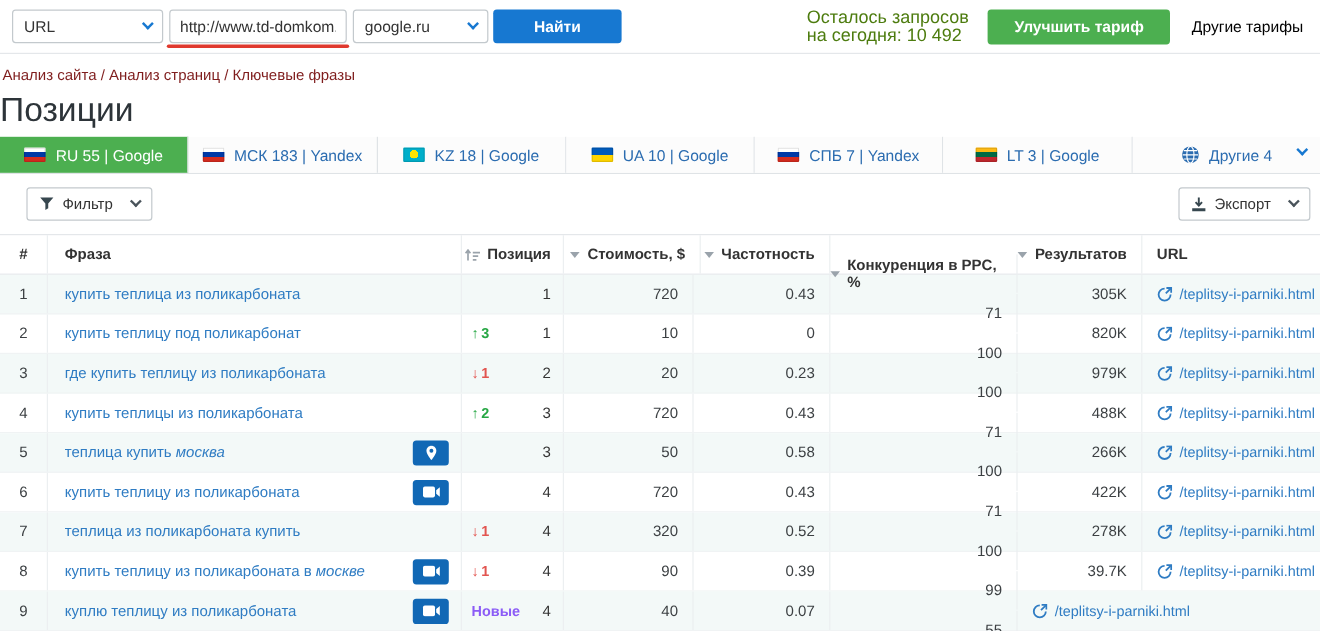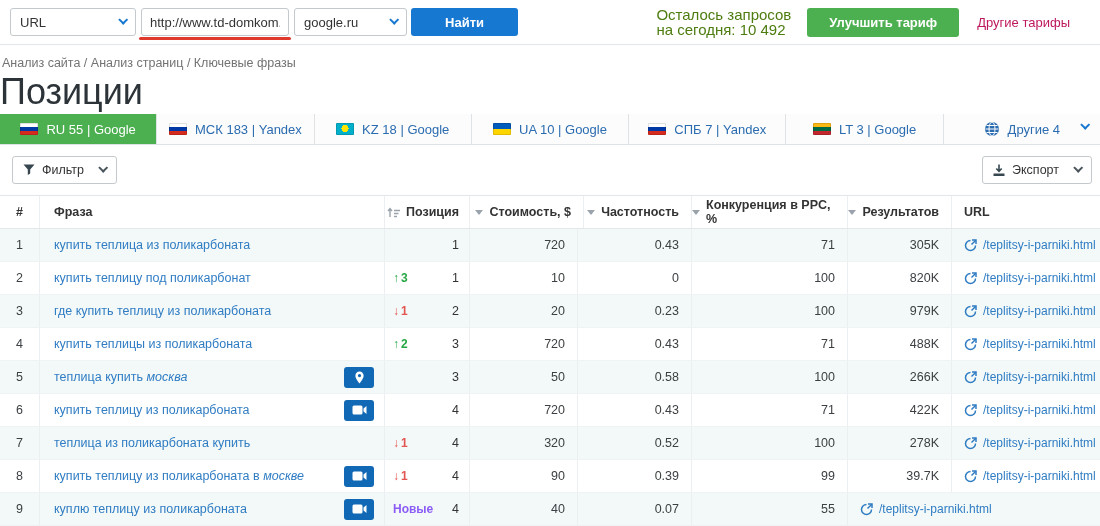--- a/index.html
+++ b/index.html
@@ -14,57 +14,57 @@
   .chev.dark { border-color:#4a545b; }
   .sel-type { width:126px; margin-right:5px; }
   .sel-engine { width:113px; margin:0 4px 0 5px;align-items:center; }
   .url-wrap { position:relative; }
   .url-input { width:148px; padding:0 8px; font-size:13px; outline:none; }
   .red-underline { position:absolute; left:-2px; right:-2px; bottom:-4px; height:3px; background:#e0392e; border-radius:2px; }
   .btn-search { width:107px; height:28px; background:#1778d1; color:#fff; border:none; border-radius:3px; font-size:13px; font-weight:bold; cursor:pointer; font-family:inherit; }
   .topbar-right { margin-left:auto; display:flex; align-items:center; }
   .quota { text-align:left; font-size:15px; color:#4d7c0f; line-height:15px; }
   .btn-upgrade { margin-left:16px; height:29px; padding:0 22px; background:#4caf50; color:#fff; border:none; border-radius:3px; font-size:13px; font-weight:bold; cursor:pointer; font-family:inherit; }
-  .link-plans { margin-left:18px; margin-right:22px; color:#be185d; font-size:13px; text-decoration:none; cursor:pointer; }
+  .link-plans { margin-left:18px; margin-right:6px; color:#000000; font-size:13px; text-decoration:none; cursor:pointer; }
 
   
-  .breadcrumb { margin:11px 0 0 2px; font-size:12.5px; color:#737373; }
-  .page-title { margin:6px 0 0 0; font-size:36px; font-weight:400; color:#2d3439; line-height:32px; }
+  .breadcrumb { margin:11px 0 0 2px; font-size:12.5px; color:#7f1d1d; }
+  .page-title { margin:6px 0 0 0; font-size:28px; font-weight:400; color:#2d3439; line-height:32px; }
 
   
   .tabbar { margin-top:6px; display:flex; height:31px; border-bottom:1px solid #dfe3e6; position:relative; }
   .tab { flex:1; display:flex; align-items:center; justify-content:center; gap:8px; background:#fcfcfc; border-right:1px solid #dfe3e6; font-size:13px; color:#2b6cb0; cursor:pointer; white-space:nowrap; }
   .tab:last-of-type { border-right:none; }
   .tab.active { background:#4caf50; color:#fff; }
   .flag { width:18px; height:12px; border-radius:1px; box-shadow:0 0 0 1px rgba(0,0,0,.12) inset; flex:none; }
   .flag-ru { background:linear-gradient(to bottom,#fff 0 33%,#0039a6 33% 66%,#d52b1e 66% 100%); }
   .flag-kz { background:radial-gradient(circle at 50% 46%,#ffe400 0 3.5px,#00afca 3.6px); }
   .flag-ua { background:linear-gradient(to bottom,#005bbb 0 50%,#ffd500 50% 100%); }
   .flag-lt { background:linear-gradient(to bottom,#fdb913 0 33%,#006a44 33% 66%,#c1272d 66% 100%); }
   .flag-globe { width:16px; height:16px; border-radius:50%; box-shadow:none; background:none; }
   .flag svg { display:none; }
   .flag-globe svg { display:block; }
   .tabbar-chevron { position:absolute; right:12px; top:11px; }
 
   
-  .toolbar { display:flex; align-items:center; margin:11px 8px 0 12px; height:28px; }
+  .toolbar { display:flex; align-items:center; margin:11px 8px 0 22px; height:28px; }
   .btn-plain { height:28px; border:1px solid #c3c9cd; border-radius:3px; background:#fff; display:flex; align-items:center; gap:7px; padding:0 10px; font-size:12.5px; color:#333; cursor:pointer; }
   .btn-export { margin-left:auto; }
 
   
   .table { margin-top:11px; font-size:12.5px; }
   .thead { display:flex; height:34px; border-top:1px solid #e4e7ea; border-bottom:1px solid #e4e7ea; background:#fff; font-weight:bold; color:#333; }
   .th, .td { display:flex; align-items:center; border-right:1px solid #eceff1; height:100%; }
   .th:last-child, .td:last-child { border-right:none; }
   .c-num  { width:40px;  justify-content:center; }
   .c-phrase { width:345px; padding-left:14px; }
   .c-pos  { width:85px;  justify-content:flex-end; padding-right:10px; }
   .c-freq { width:108px; justify-content:flex-end; padding-right:12px; }
   .c-cost { width:114px; justify-content:flex-end; padding-right:12px; }
-  .c-comp { width:156px; justify-content:flex-end; padding-right:12px; }
+  .c-comp { width:156px; justify-content:flex-end; padding-right:12px;margin-top:16px; }
   .c-res  { width:104px; justify-content:flex-end; padding-right:12px; }
   .c-url  { width:148px; padding-left:12px; justify-content:flex-start; }
   .th { gap:6px; }
   .th.c-url { font-weight:bold; }
   .caret { width:0; height:0; border-left:4px solid transparent; border-right:4px solid transparent; border-top:5px solid #9aa3ab; flex:none; }
   .tr { display:flex; height:33px; border-bottom:1px solid #f0f3f4; color:#3c4043; }
   .tr:nth-child(odd) { background:#f3f9f8; }
   .td.c-pos { justify-content:space-between; padding-left:8px; }
   .phrase-link { color:#2f7cc3; text-decoration:none; cursor:pointer; }
   .phrase-link i { font-style:italic; }

